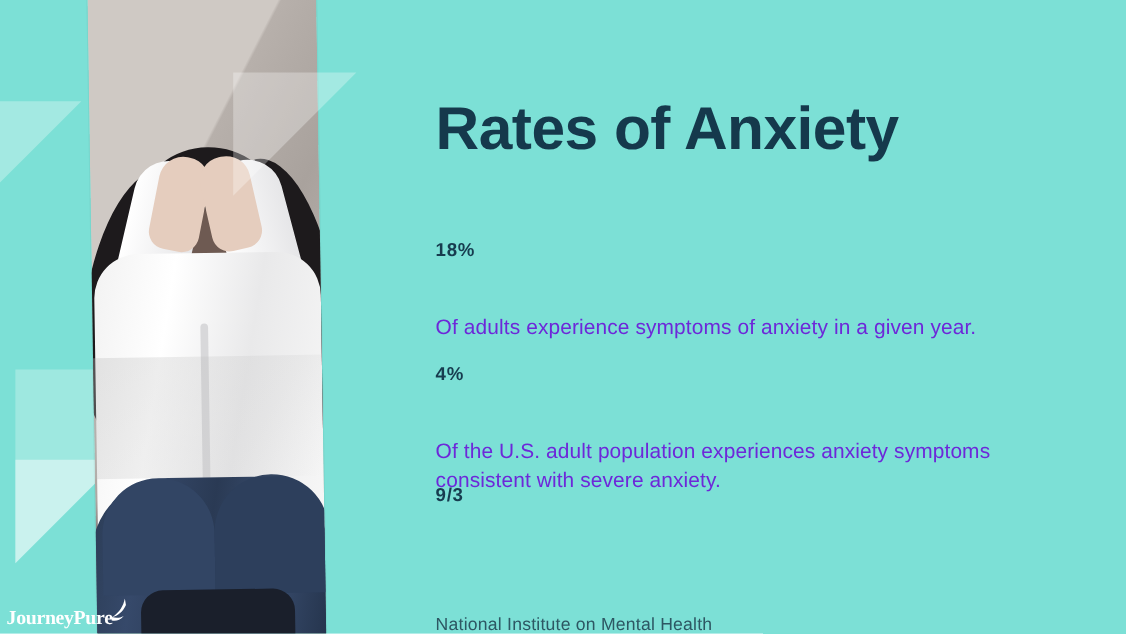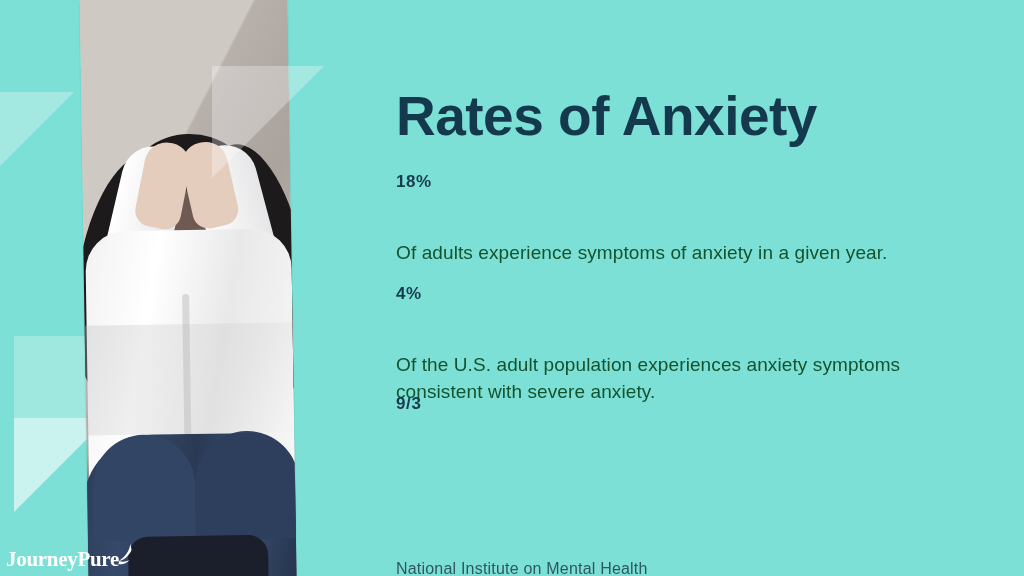--- a/index.html
+++ b/index.html
@@ -127,38 +127,38 @@
     position:absolute; top:88px; left:0;
     font-size:55px; font-weight:bold; letter-spacing:-0.5px;
     color:#15394c; line-height:1.05;
   }
   .stat-block { position:absolute; left:0; width:540px; }
   #stat-0 { top:172px; }
   #stat-1 { top:284px; }
   #stat-2 { top:394px; }
   .stat-label {
     font-size:17px; font-weight:bold; color:#173c4f;
-    letter-spacing:0.6px; margin-bottom:14px;
+    letter-spacing:0.6px; margin-bottom:14px;margin-top:46px;
   }
   .stat-desc {
-    font-size:19px; color:#14532d; line-height:1.42; letter-spacing:0.1px;margin-top:48px;
+    font-size:19px; color:#6d28d9; line-height:1.42; letter-spacing:0.1px;margin-top:48px;
   }
   #footnote {
     position:absolute; left:0; top:560px;
     font-size:16px; color:#2d5763; letter-spacing:0.2px;
   }
 
   
   #logo {
     position:absolute; left:6px; bottom:6px;
     display:flex; align-items:flex-end; gap:2px;
   }
   #logo-text {
     font-family:"Liberation Serif", serif;
-    font-size:21px; font-weight:bold; color:#ffffff;
+    font-size:18px; font-weight:bold; color:#ffffff;
     line-height:1; letter-spacing:-0.3px;
   }
   #logo-swoosh {
     width:16px; height:22px; position:relative; left:-4px; bottom:4px;
   }
 </style>
 </head>
 <body>
 
 <div id="slide">

